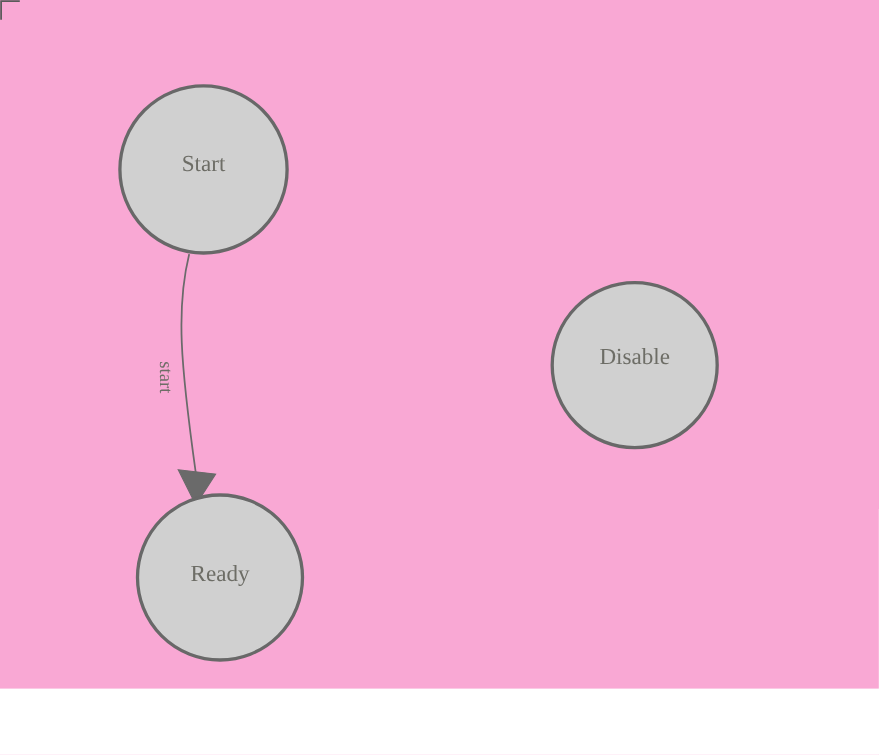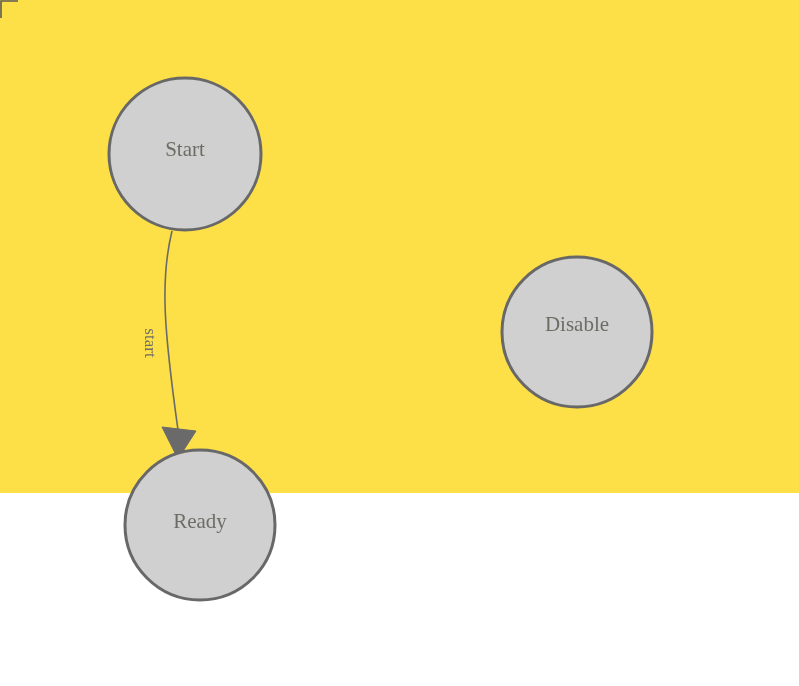--- a/index.html
+++ b/index.html
@@ -9,22 +9,22 @@
   }
   body {
     width: 799px;
     height: 686px;
     font-family: "Liberation Serif", "DejaVu Serif", serif;
     overflow: hidden;
   }
   #canvas {
     position: relative;
     width: 799px;
-    height: 493px;
-    background: #fde047;
+    height: 626px;
+    background: #f9a8d4;
   }
   #diagram-svg {
     position: absolute;
     top: 0;
     left: 0;
     width: 799px;
     height: 686px;
   }
   .node-shape {
     fill: #d0d0d0;

